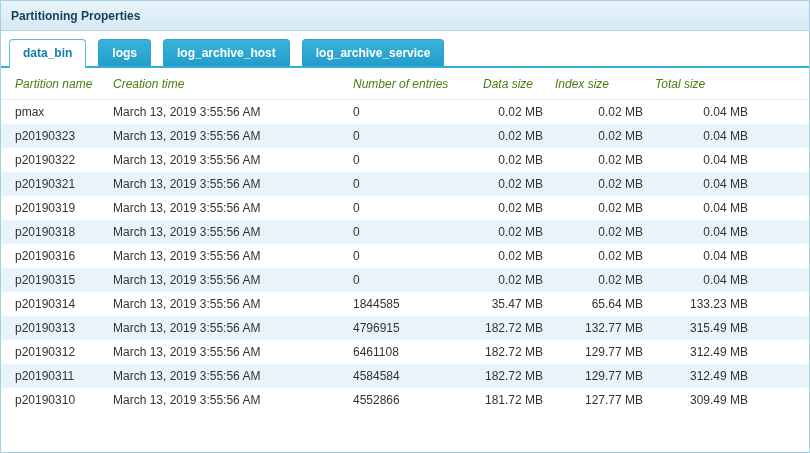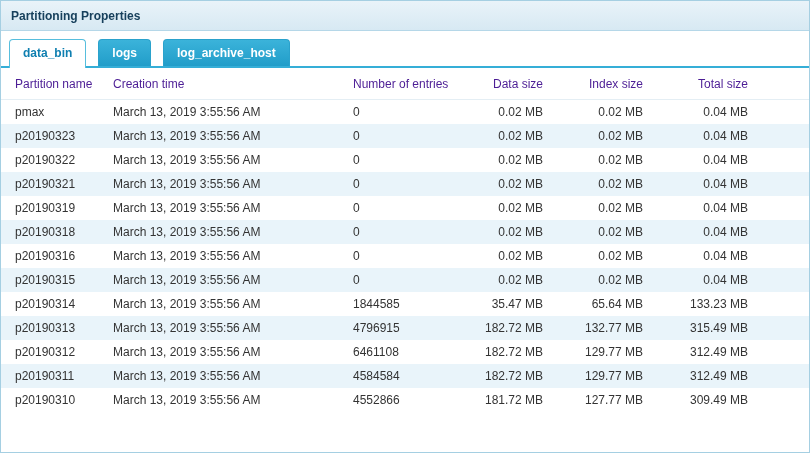--- a/index.html
+++ b/index.html
@@ -64,28 +64,29 @@
   }
   col.c1 { width: 106px; }
   col.c2 { width: 240px; }
   col.c3 { width: 130px; }
   col.c4 { width: 72px; }
   col.c5 { width: 100px; }
   col.c6 { width: 105px; }
   col.c7 { width: auto; }
   th {
     font-weight: normal;
-    color: #4c1d95;
+    color: #4d7c0f;
     text-align: left;
     padding: 9px 6px 8px 6px;
     border-bottom: 1px solid #e4eef4;
     white-space: nowrap;
     overflow: hidden;
-  }
-  th.num { text-align: right; }
+    font-style: italic;
+  }
+  th.num { text-align: left; }
   td {
     padding: 5px 6px;
     white-space: nowrap;
     overflow: hidden;
     color: #333333;
   }
   td.num { text-align: right; }
   th:first-child, td:first-child { padding-left: 14px; }
   tbody tr:nth-child(even) { background: #e9f4fa; }
   tbody tr:nth-child(odd) { background: #ffffff; }
@@ -96,20 +97,21 @@
 <div class="panel">
 
   <div class="title-bar">
     <span>Partitioning Properties</span>
   </div>
 
   <div class="tabstrip">
     <div class="tab active">data_bin</div>
     <div class="tab">logs</div>
     <div class="tab">log_archive_host</div>
+    <div class="tab">log_archive_service</div>
   </div>
 
   <div class="table-wrap">
     <table>
       <colgroup>
         <col class="c1">
           <col class="c2">
           <col class="c3">
           <col class="c4">
           <col class="c5">

